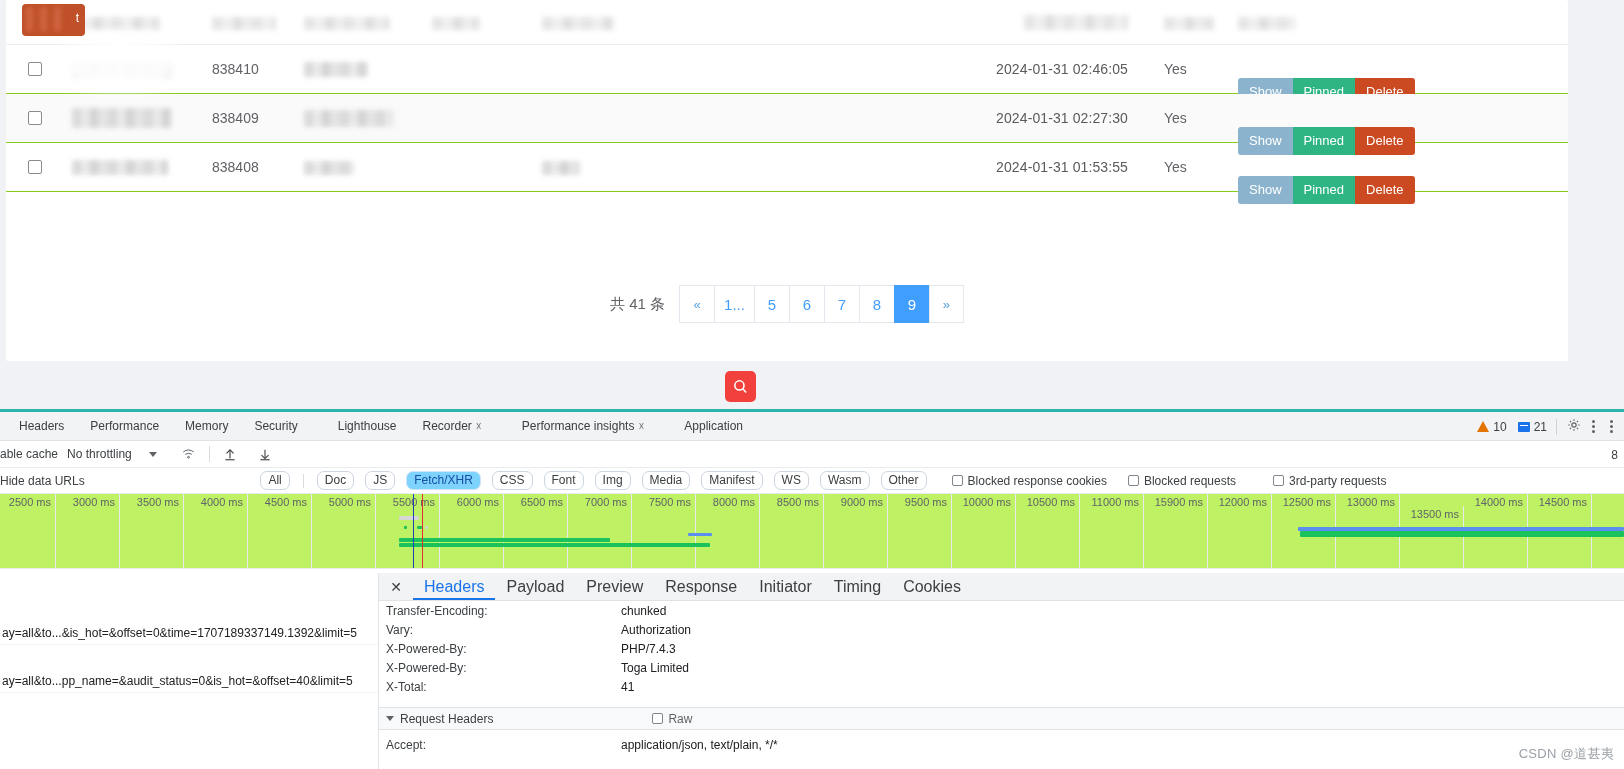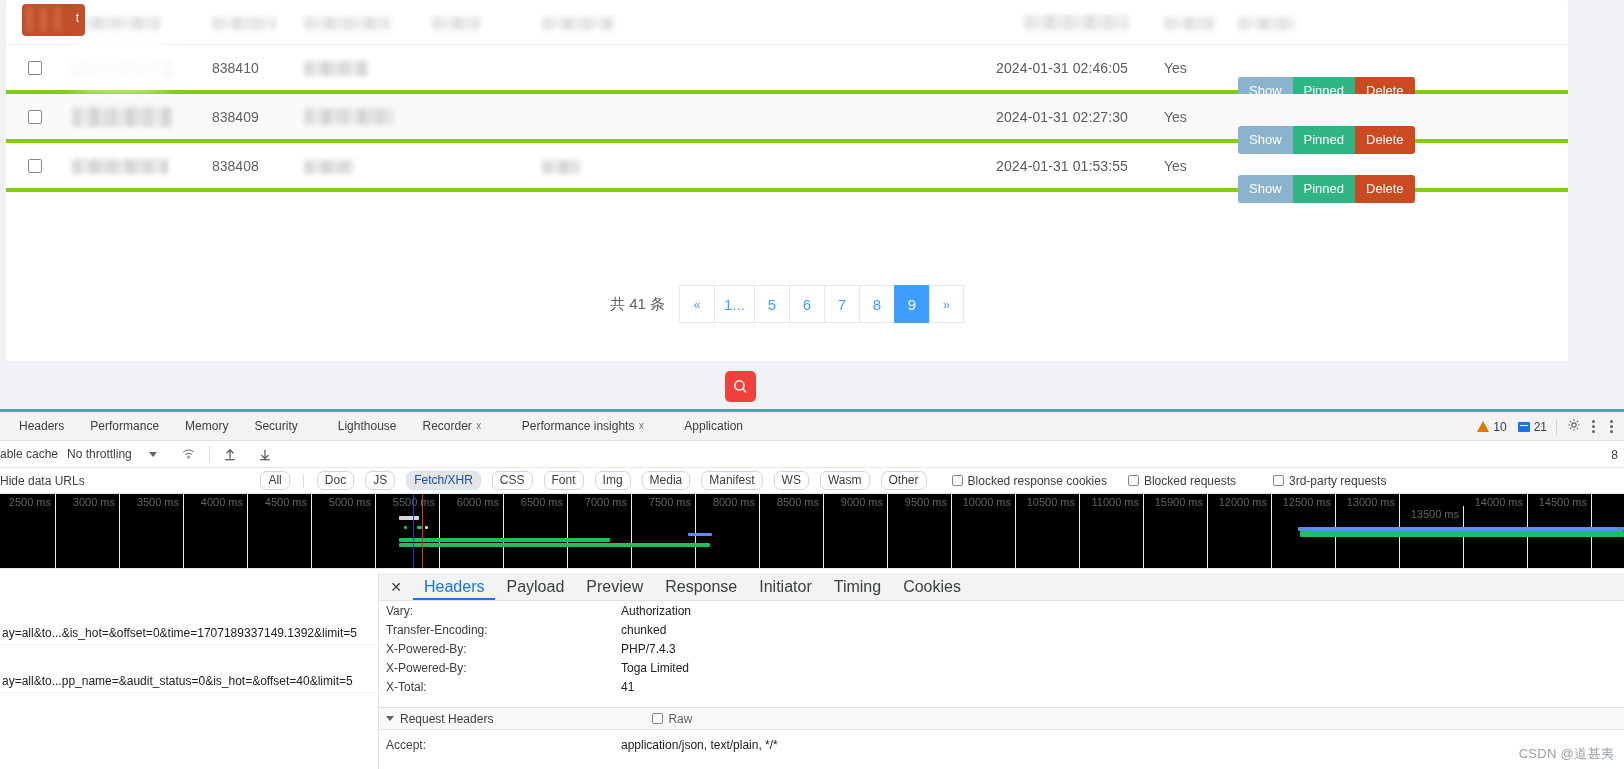--- a/index.html
+++ b/index.html
@@ -24,21 +24,21 @@
     border-radius: 2px;
   }
 
   
   .tbl { position: absolute; left: 0; top: 0; width: 1562px; }
   .trow {
     position: relative;
     height: 49px;
     display: flex;
     align-items: center;
-    border-bottom: 4px solid #84cc16;
+    border-bottom: 1px solid #84cc16;
     font-size: 14px;
     color: #606266;
   }
   .trow.head { height: 45px; border-bottom: 1px solid #ebeef5; }
   .trow.alt { background: #fafafa; }
   .c-check { width: 58px; display: flex; justify-content: center; align-items: center; }
   .c-name  { width: 148px; padding-left: 8px; }
   .c-id    { width: 92px; text-align: left; }
   .c-col3  { width: 120px; }
   .c-col4  { width: 118px; }
@@ -221,28 +221,28 @@
     border: 1px solid #cdd5e0;
     border-radius: 7px;
     padding: 1px 7px;
     font-size: 12px;
     color: #3c4043;
     background: #fff;
     cursor: pointer;
     white-space: nowrap;
     line-height: 15px;
   }
-  .chip.active { background: #e5e5e5; border-color: #d2e3fc; color: #174ea6; }
+  .chip.active { background: #7dd3fc; border-color: #d2e3fc; color: #174ea6; }
   .fl-sep { width: 1px; height: 14px; background: #dadce0; margin: 0 2px; }
 
   
   .ruler {
     position: relative;
     height: 75px;
-    background: #000000;
+    background: #bef264;
     border-bottom: 1px solid #e8eaed;
     overflow: hidden;
   }
   .rtick {
     position: absolute; top: 0; height: 75px;
     border-right: 1px solid #e6eaf0;
   }
   .rtick span {
     position: absolute; right: 4px; top: 2px;
     font-size: 11px; color: #5f6368; white-space: nowrap;
@@ -677,26 +677,26 @@
         <span class="dtab">Payload</span>
         <span class="dtab">Preview</span>
         <span class="dtab">Response</span>
         <span class="dtab">Initiator</span>
         <span class="dtab">Timing</span>
         <span class="dtab">Cookies</span>
       </div>
 
       <div>
         <div class="hdr-line">
+          <span class="hdr-k">Transfer-Encoding:</span>
+          <span class="hdr-v">chunked</span>
+        </div>
+        <div class="hdr-line">
           <span class="hdr-k">Vary:</span>
           <span class="hdr-v">Authorization</span>
-        </div>
-        <div class="hdr-line">
-          <span class="hdr-k">Transfer-Encoding:</span>
-          <span class="hdr-v">chunked</span>
         </div>
         <div class="hdr-line">
           <span class="hdr-k">X-Powered-By:</span>
           <span class="hdr-v">PHP/7.4.3</span>
         </div>
         <div class="hdr-line">
           <span class="hdr-k">X-Powered-By:</span>
           <span class="hdr-v">Toga Limited</span>
         </div>
         <div class="hdr-line">

